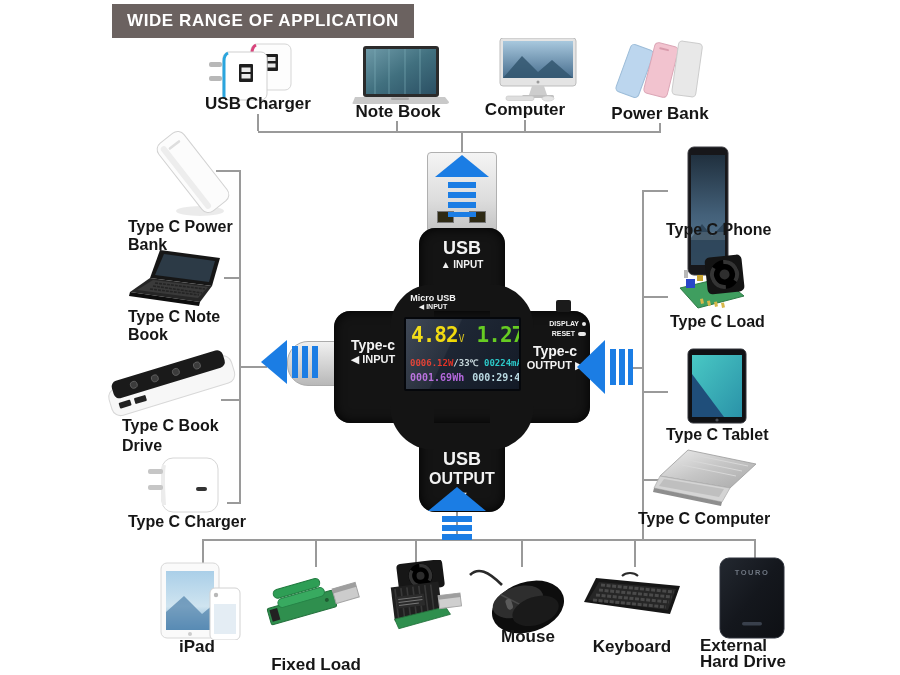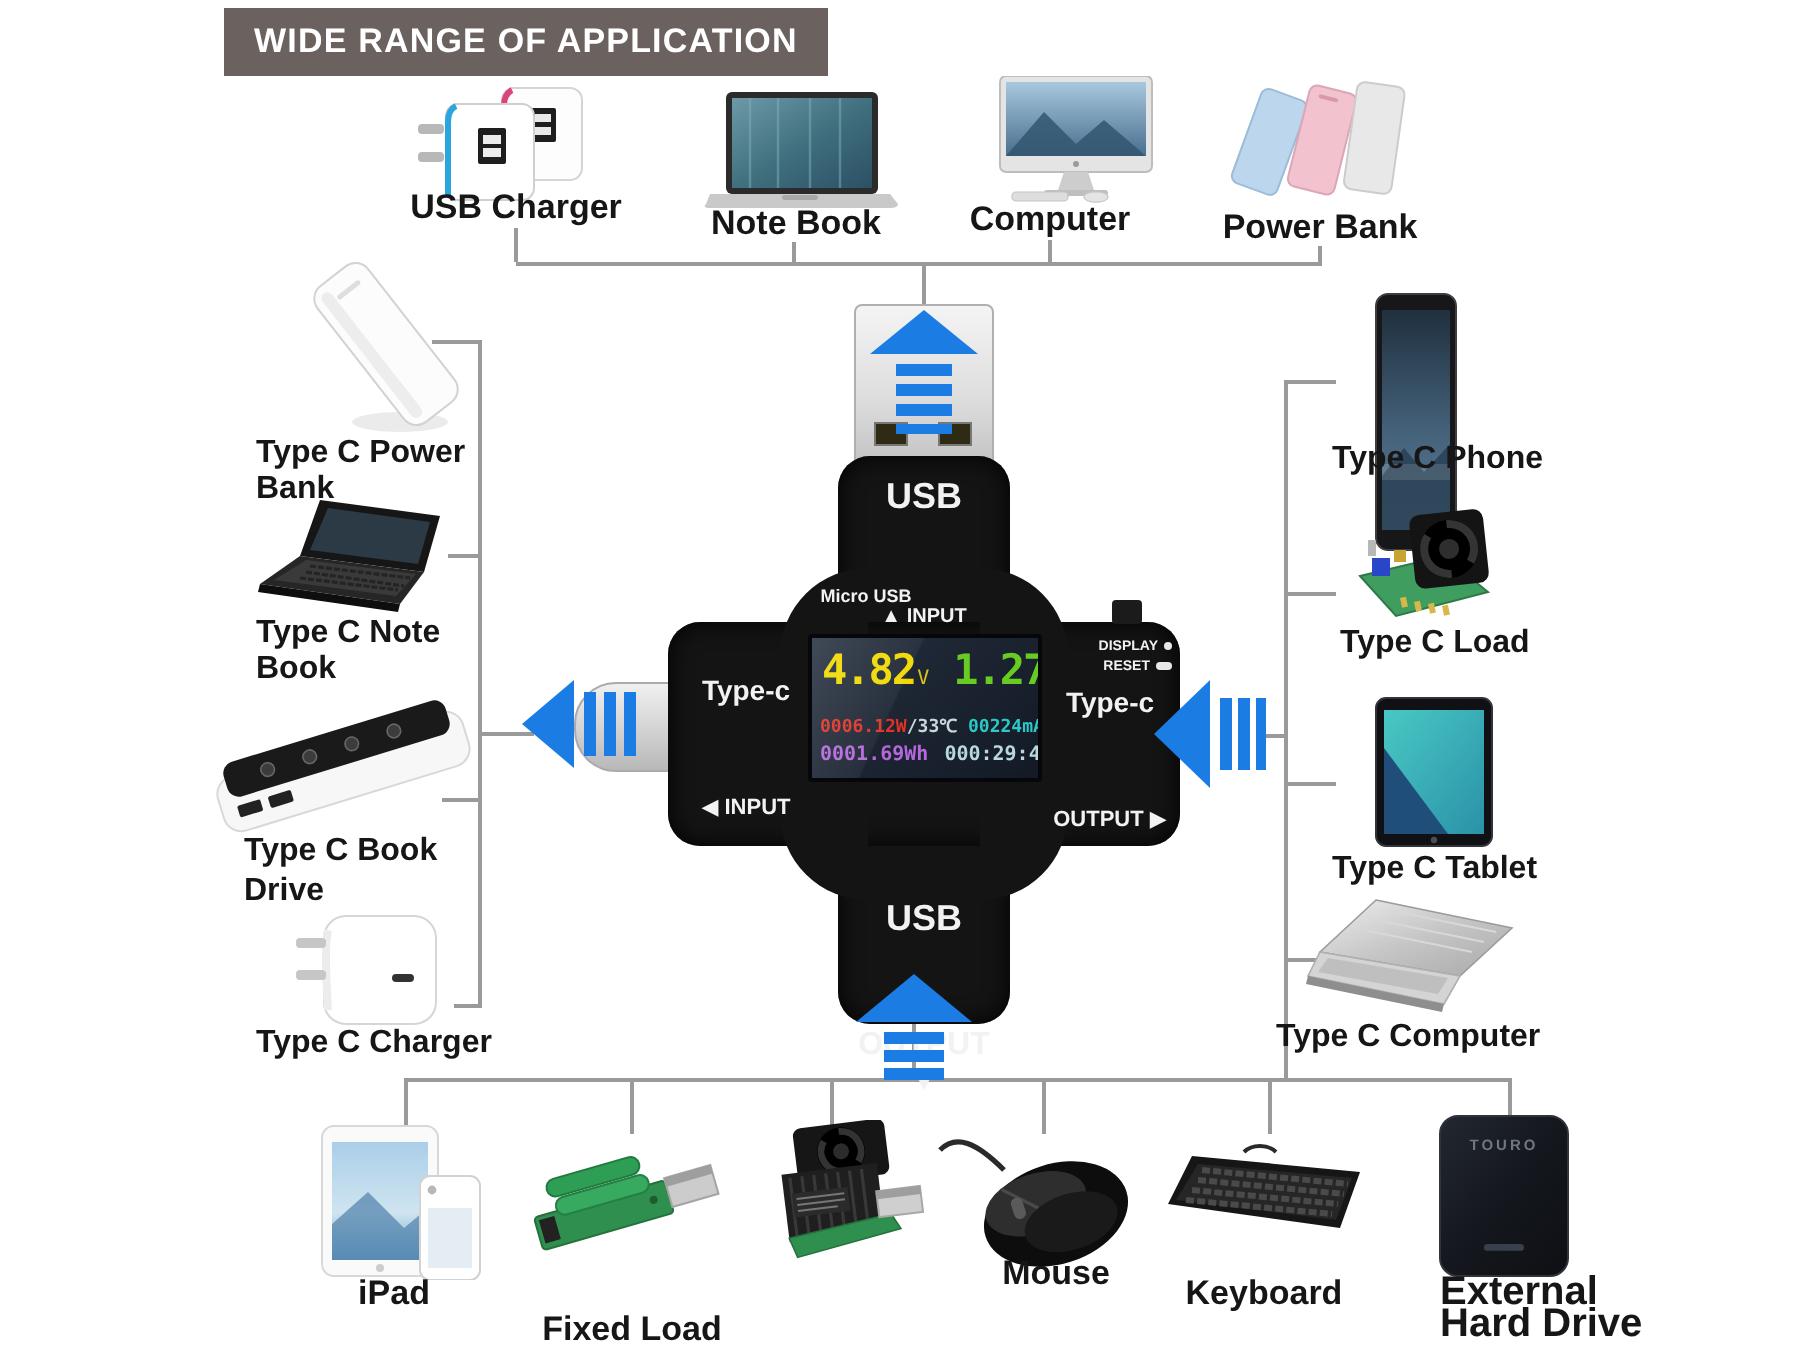--- a/index.html
+++ b/index.html
@@ -17,21 +17,21 @@
   .ln{position:absolute;background:#9a9a9a;}
   
   .lbl{position:absolute;color:#161616;font-weight:bold;font-size:16px;line-height:18px;white-space:nowrap;}
   .lbl.ctr{text-align:center;}
   .toplbl{font-size:17px;}
   
   .cross{position:absolute;background:#141414;border-radius:16px;box-shadow:inset 0 0 12px #000;}
   .fillet{position:absolute;background:#141414;}
   .port{position:absolute;color:#f2f2f2;text-align:center;}
   .port .l1{display:block;font-weight:bold;}
-  .port .l2{display:block;font-weight:bold;margin-top:44px;}
+  .port .l2{display:block;font-weight:bold;}
   
   #screen{
     position:absolute;left:404px;top:317px;width:117px;height:74px;
     background:linear-gradient(135deg,#242e3e 0%,#1b2330 55%,#131a26 100%);
     border:2px solid #05070b;border-radius:2px;box-sizing:border-box;
     font-family:"DejaVu Sans Mono",monospace;overflow:hidden;
   }
   #screen .sheen{position:absolute;left:0;top:0;width:100%;height:100%;
     background:linear-gradient(115deg,rgba(255,255,255,.13) 0%,rgba(255,255,255,.05) 38%,rgba(255,255,255,0) 39%);}
   .srow1{position:absolute;left:5px;top:4px;width:106px;display:flex;align-items:baseline;}
@@ -465,18 +465,18 @@
 
   <div class="lbl" style="left:666px;top:221px;text-align:center;"><span>Type C Phone</span></div>
   <div class="lbl" style="left:670px;top:313px;"><span>Type C Load</span></div>
   <div class="lbl" style="left:666px;top:426px;"><span>Type C Tablet</span></div>
   <div class="lbl" style="left:638px;top:510px;"><span>Type C Computer</span></div>
 
   <div class="lbl ctr" style="left:157px;top:638px;width:80px;font-size:17px;"><span>iPad</span></div>
   <div class="lbl ctr" style="left:266px;top:640px;width:100px;font-size:17px;margin-top:16px;"><span>Fixed Load</span></div>
   <div class="lbl ctr" style="left:493px;top:628px;width:70px;font-size:17px;"><span>Mouse</span></div>
   <div class="lbl ctr" style="left:592px;top:638px;width:80px;font-size:17px;"><span>Keyboard</span></div>
-  <div class="lbl" style="left:720px;top:638px;font-size:20px;line-height:16px;">
+  <div class="lbl" style="left:700px;top:638px;font-size:17px;line-height:16px;">
     <div>External</div>
     <div>Hard Drive</div>
   </div>
 
 </div>
 
 </body></html>

